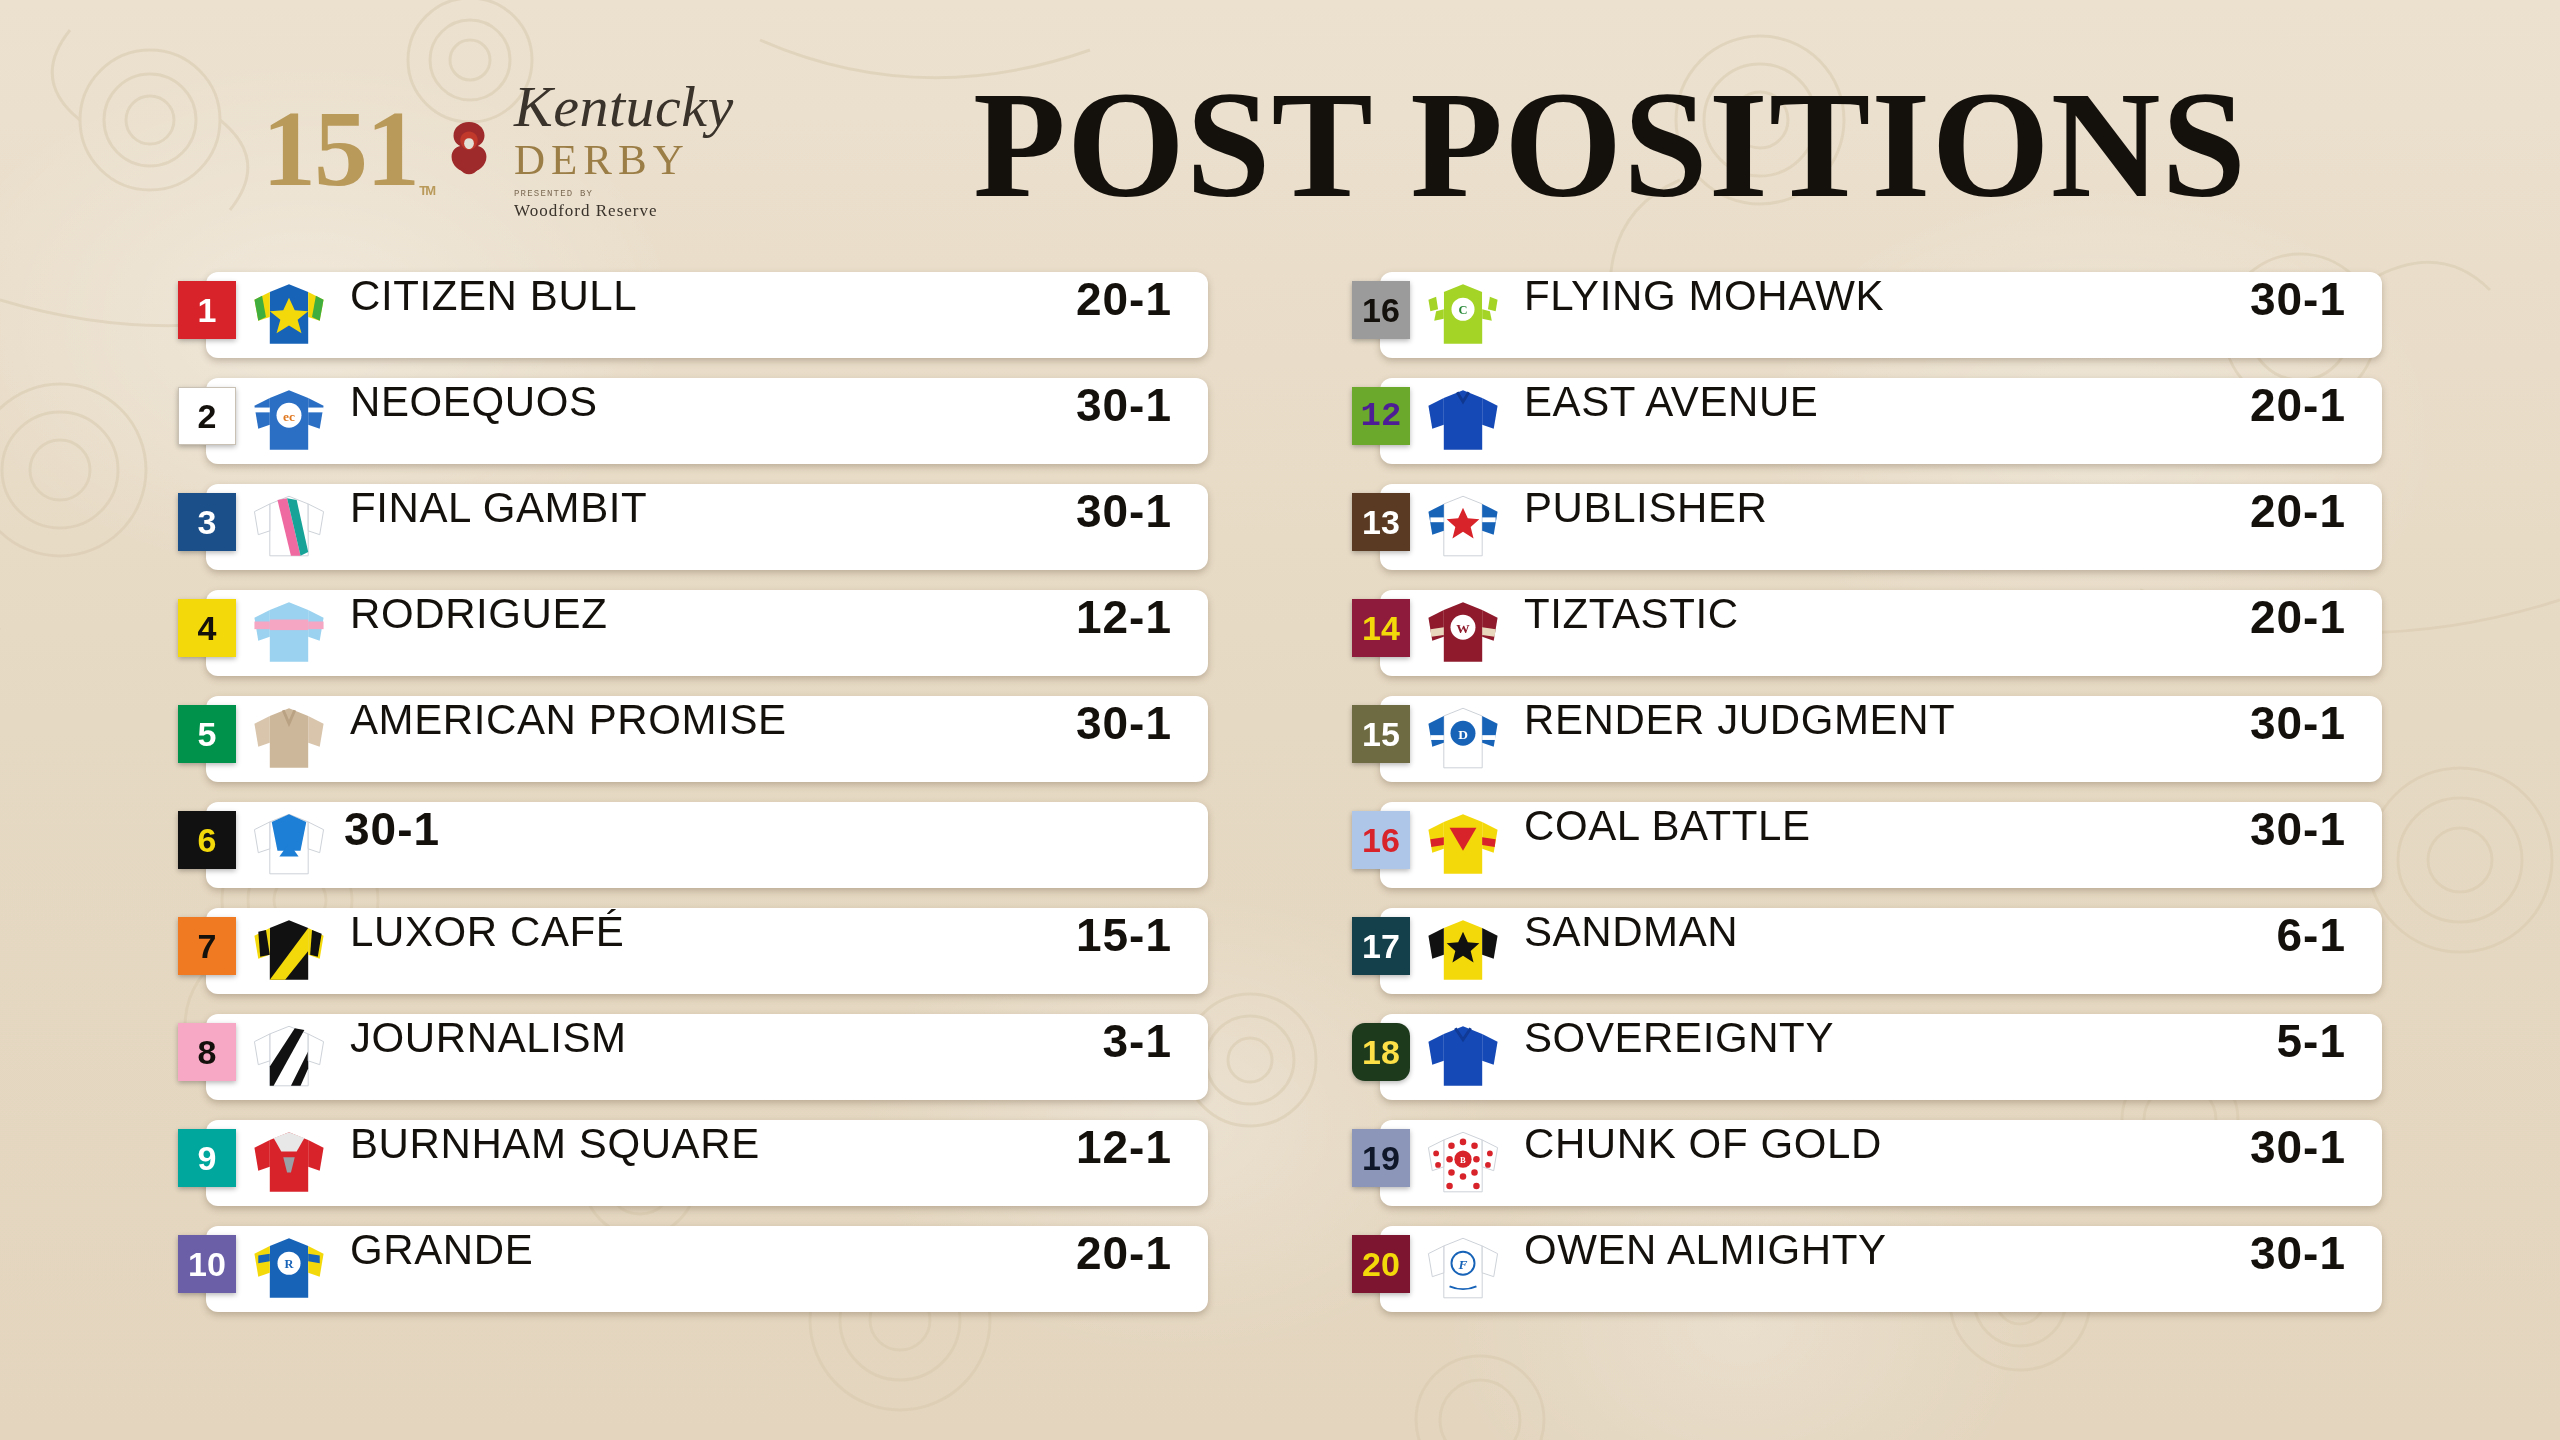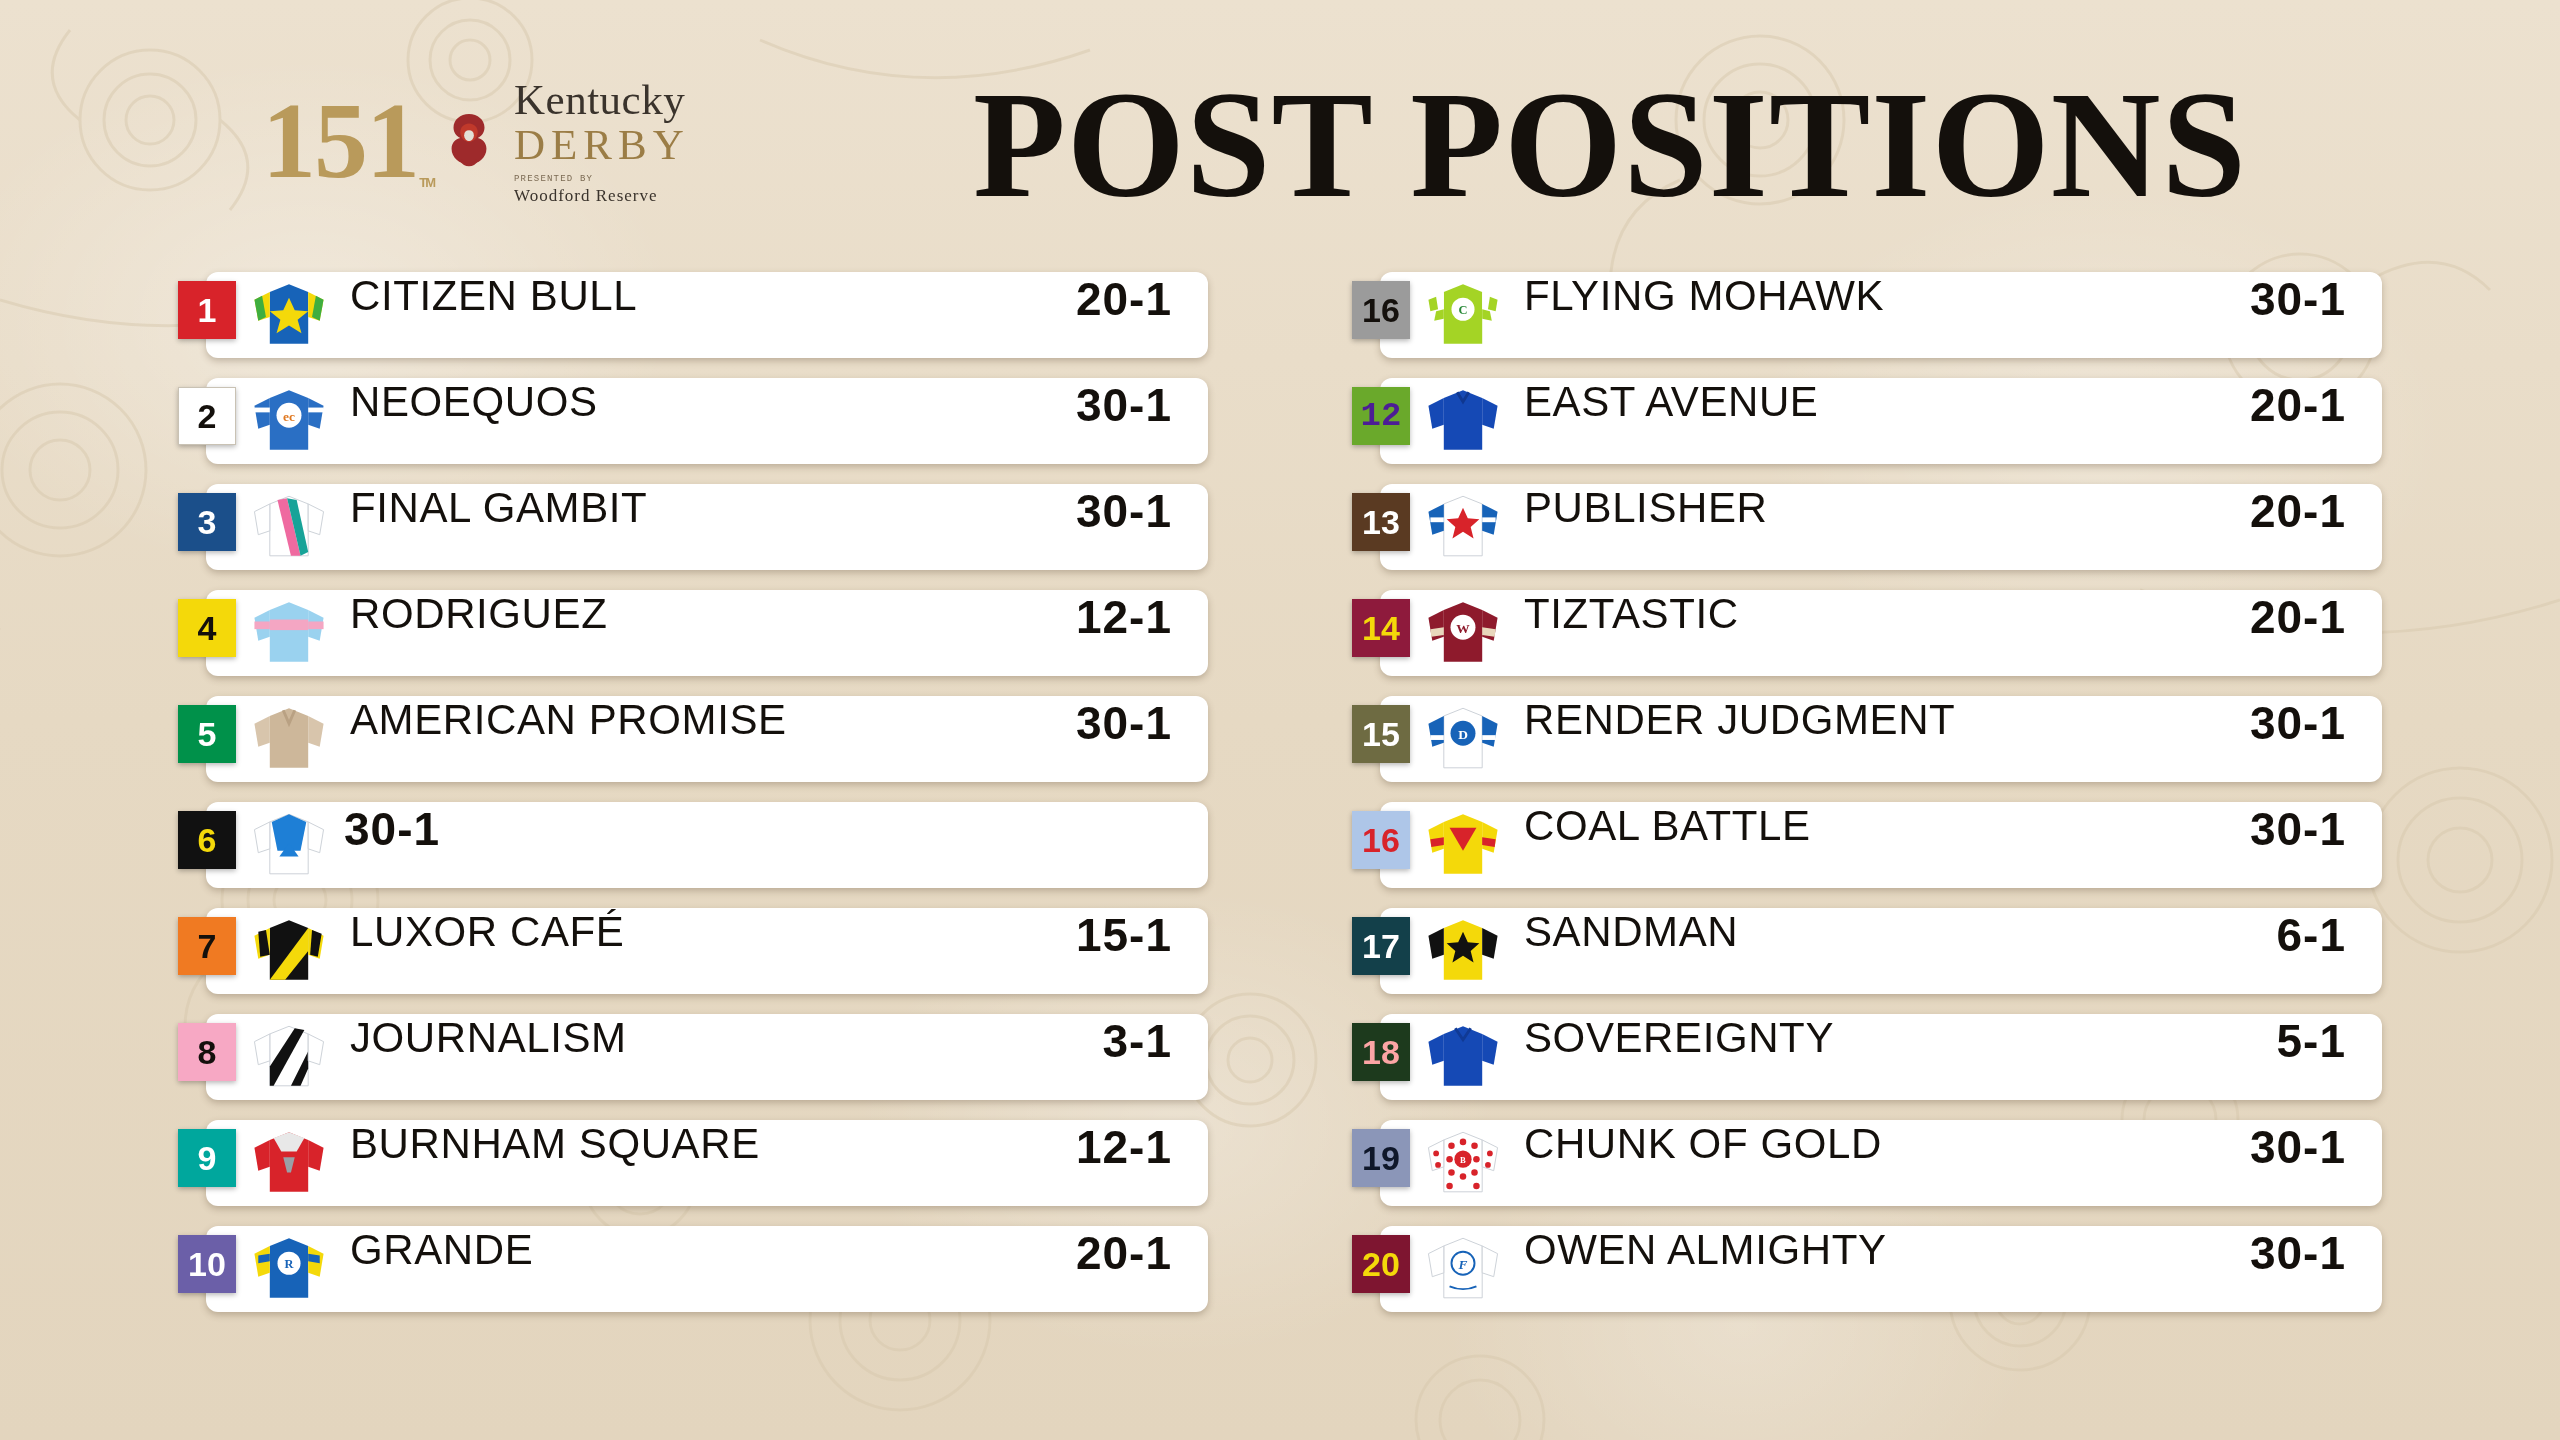--- a/index.html
+++ b/index.html
@@ -49,21 +49,21 @@
     position: absolute; right: -16px; bottom: 6px;
     font-size: 13px; color: #b99a5b; font-family: "Liberation Sans", sans-serif;
   }
   .logo-rose {
     width: 62px; height: 62px;
     margin-left: 6px;
   }
   .kd-text { display: flex; flex-direction: column; line-height: 1; }
   .kd-kentucky {
     font-family: "Liberation Serif", serif;
-    font-size: 43px; color: #3a332c; letter-spacing: 0.5px;
+    font-size: 58px; color: #3a332c; letter-spacing: 0.5px; font-style: italic;
   }
   .kd-derby {
     font-family: "Liberation Serif", serif;
     font-size: 43px; color: #9b7d46; letter-spacing: 6px; margin-top: 2px;
   }
   .kd-presented {
     font-size: 9px; color: #7b6a53; letter-spacing: 1.2px; margin-top: 9px; font-family: Liberation Mono, monospace;
   }
   .kd-woodford {
     font-family: "Liberation Serif", serif;
@@ -540,21 +540,21 @@
             <svg viewBox="0 0 100 100" width="96" height="96" aria-hidden="true">
       <path d="M30 26 L50 18 L70 26 L70 80 L30 80 Z" fill="#1549b5"></path>
       <path d="M30 26 L14 34 L18 58 L30 54 Z" fill="#1549b5"></path>
       <path d="M70 26 L86 34 L82 58 L70 54 Z" fill="#1549b5"></path>
       <path d="M42 20 L50 32 L58 20" fill="none" stroke="#103a95" stroke-width="3"></path>
             </svg>
           </div>
           <div class="horse-name">SOVEREIGNTY</div>
           <div class="odds">5-1</div>
         </div>
-        <div class="post-num" style="background: rgb(29, 58, 29); color: #fca5a5;">18</div>
+        <div class="post-num" style="background: rgb(29, 58, 29); color: #fde047; border-radius: 13px;">18</div>
       </div>
       <div class="row">
         <div class="pill">
           <div class="silk-wrap">
             <svg viewBox="0 0 100 100" width="96" height="96" aria-hidden="true">
       <path d="M30 26 L50 18 L70 26 L70 80 L30 80 Z" fill="#ffffff" stroke="#cbd0d6"></path>
       <g fill="#d8232a">
         <circle cx="38" cy="32" r="3.4"></circle>
                 <circle cx="50" cy="28" r="3.4"></circle>
                 <circle cx="62" cy="32" r="3.4"></circle>

